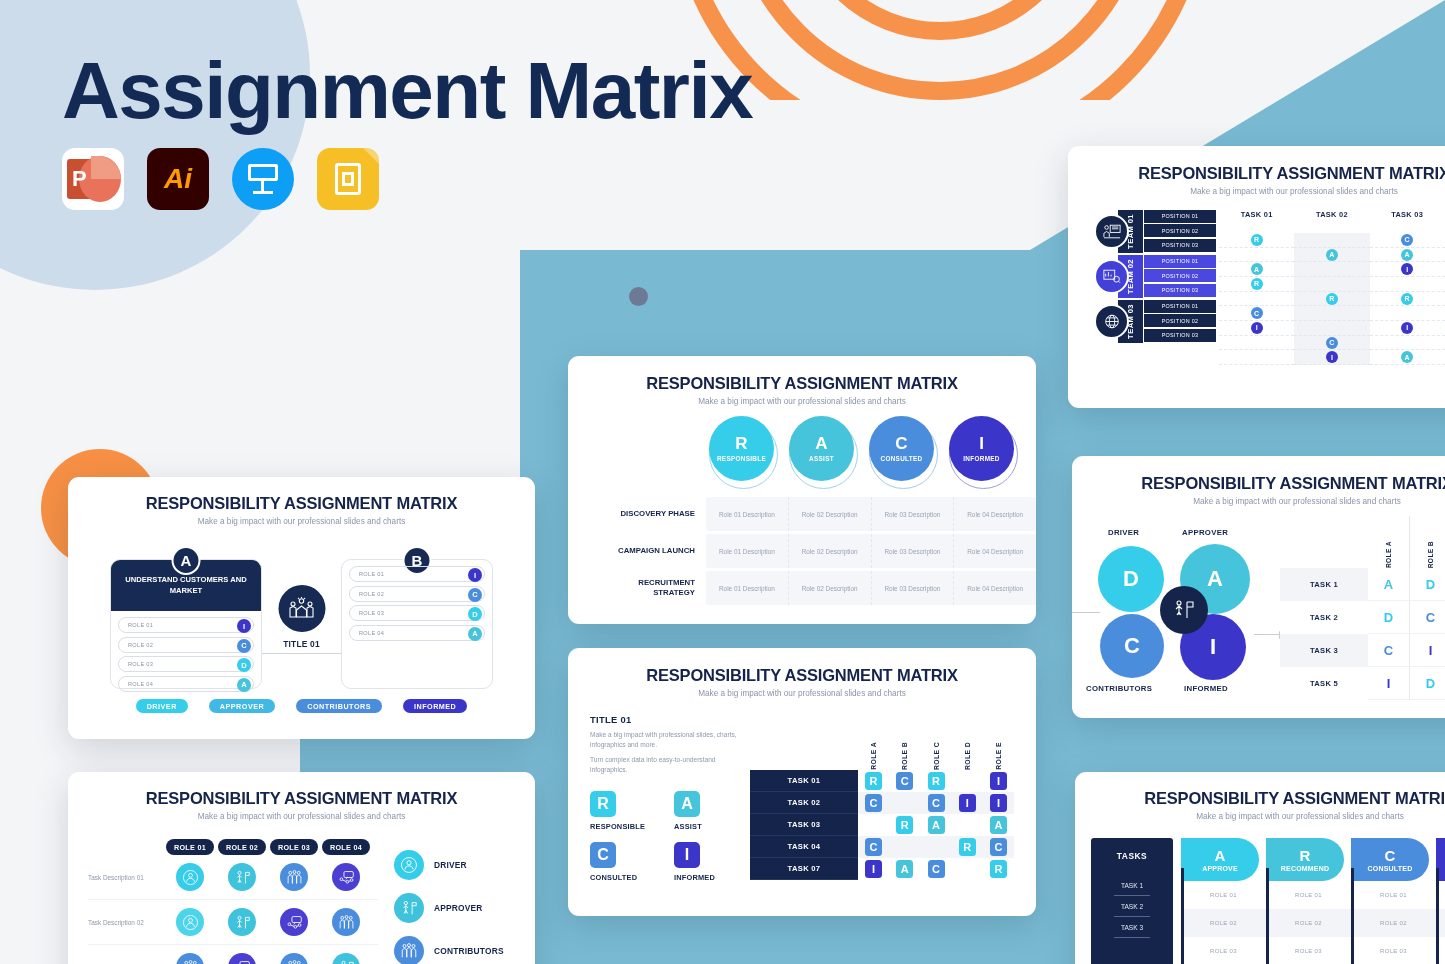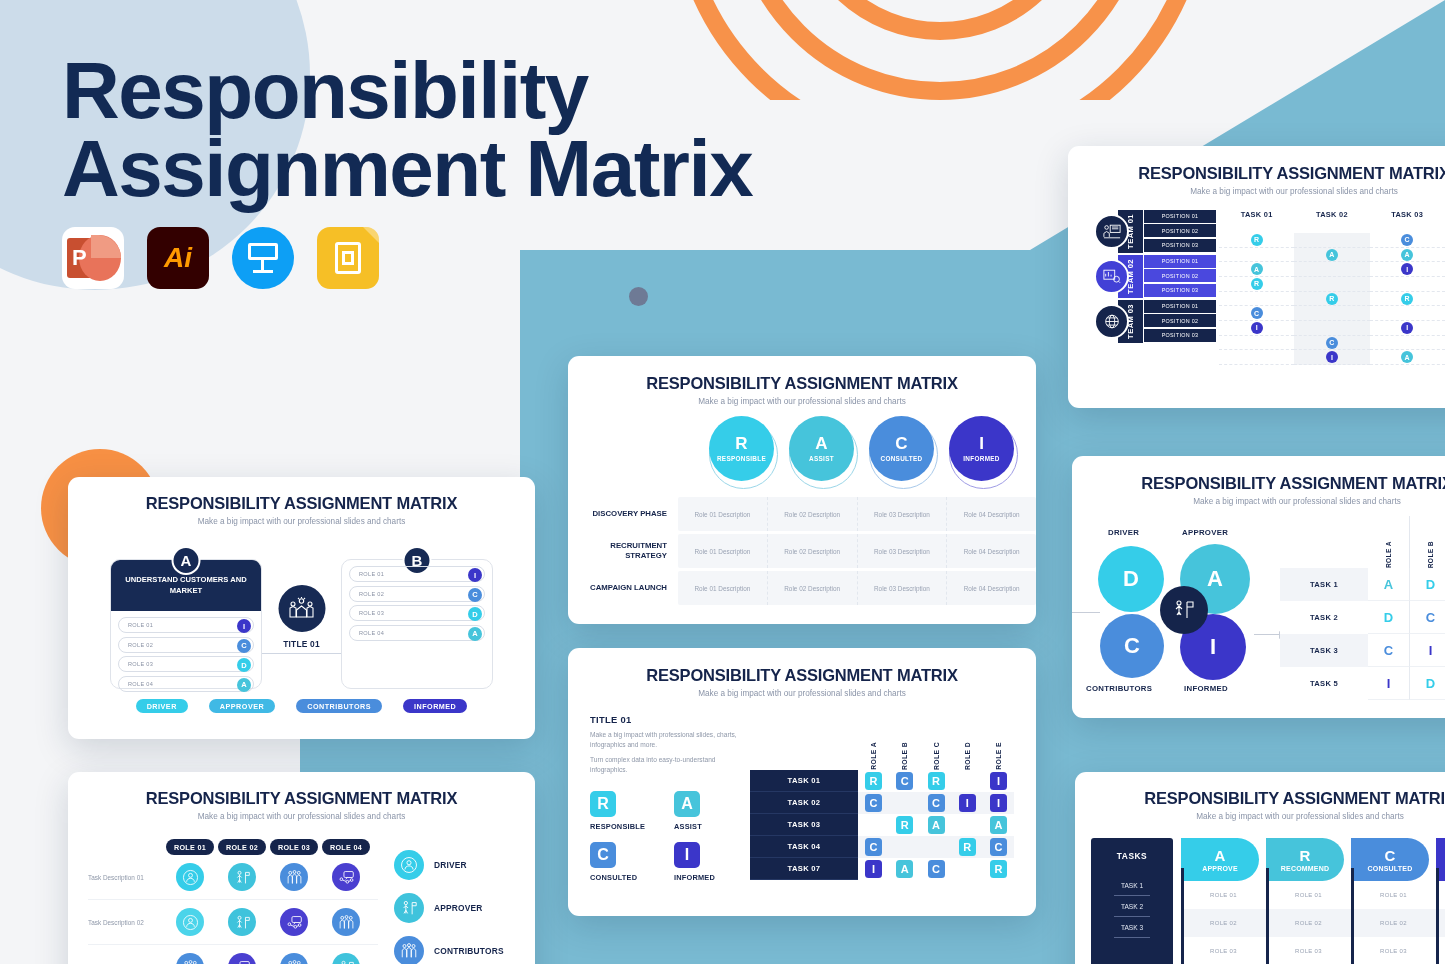--- a/index.html
+++ b/index.html
@@ -128,21 +128,21 @@
   #card2 .c-sub{ font-size:8.2px; margin-top:4px; }
   .c2-circles{ display:flex; justify-content:flex-end; padding-right:18px; gap:11px; margin-top:14px; }
   .c2-c{ position:relative; width:69px; height:69px; }
   .c2-ring{ position:absolute; inset:0; border-radius:50%; border:1.6px solid #9ad6e8; }
   .c2-ball{
     position:absolute; left:0; top:-4px; width:65px; height:65px; border-radius:50%;
     display:flex; flex-direction:column; align-items:center; justify-content:center; color:#fff;
   }
   .c2-ball .L{ font-size:17px; font-weight:700; line-height:1; }
   .c2-ball .T{ font-size:6.4px; font-weight:700; margin-top:3px; letter-spacing:.3px;}
-  .c2-table{ margin-top:8px; }
+  .c2-table{ margin-top:8px;margin-left:28px; }
   .c2-row{ display:flex; align-items:stretch; margin-bottom:3px; }
   .c2-rh{ width:110px; text-align:right; padding-right:11px; font-size:7.8px; font-weight:700;
           color:#15244b; line-height:1.3; display:flex; align-items:center; justify-content:flex-end; }
   .c2-cells{ display:flex; flex:1; background:#f4f6f9; border-radius:2px; }
   .c2-cell{ flex:1; height:34px; display:flex; align-items:center; justify-content:center;
             font-size:6.4px; color:#9aa3b4; border-right:1px dashed #e2e7ee;}
   .c2-cell:last-child{ border-right:none; }
 
   
   #card3{ left:568px; top:648px; width:468px; height:268px; }
@@ -290,21 +290,20 @@
   <div class="bg-orange-dot"></div>
   <div class="bg-grey-dot"></div>
   <div class="arc-wrap">
     <div class="arc a1"></div>
     <div class="arc a2"></div>
     <div class="arc a3"></div>
   </div>
 
   <div class="hero">
     <h1>
-      <span>Responsibility</span>
       <span class="l2">Assignment Matrix</span>
     </h1>
     <div class="logos">
       <div class="logo ppt">
         <div class="ppt-mark">
           <div class="sq"></div>
             <div class="circ"></div>
             <div class="circ2"></div>
           <div class="p">P</div>
         </div>
@@ -439,30 +438,30 @@
       <div class="c2-row">
         <div class="c2-rh">DISCOVERY PHASE</div>
         <div class="c2-cells">
           <div class="c2-cell">Role 01 Description</div>
           <div class="c2-cell">Role 02 Description</div>
           <div class="c2-cell">Role 03 Description</div>
           <div class="c2-cell">Role 04 Description</div>
         </div>
       </div>
       <div class="c2-row">
-        <div class="c2-rh">RECRUITMENT STRATEGY</div>
+        <div class="c2-rh">CAMPAIGN LAUNCH</div>
         <div class="c2-cells">
           <div class="c2-cell">Role 01 Description</div>
           <div class="c2-cell">Role 02 Description</div>
           <div class="c2-cell">Role 03 Description</div>
           <div class="c2-cell">Role 04 Description</div>
         </div>
       </div>
       <div class="c2-row">
-        <div class="c2-rh">CAMPAIGN LAUNCH</div>
+        <div class="c2-rh">RECRUITMENT STRATEGY</div>
         <div class="c2-cells">
           <div class="c2-cell">Role 01 Description</div>
           <div class="c2-cell">Role 02 Description</div>
           <div class="c2-cell">Role 03 Description</div>
           <div class="c2-cell">Role 04 Description</div>
         </div>
       </div>
     </div>
   </div>
 

